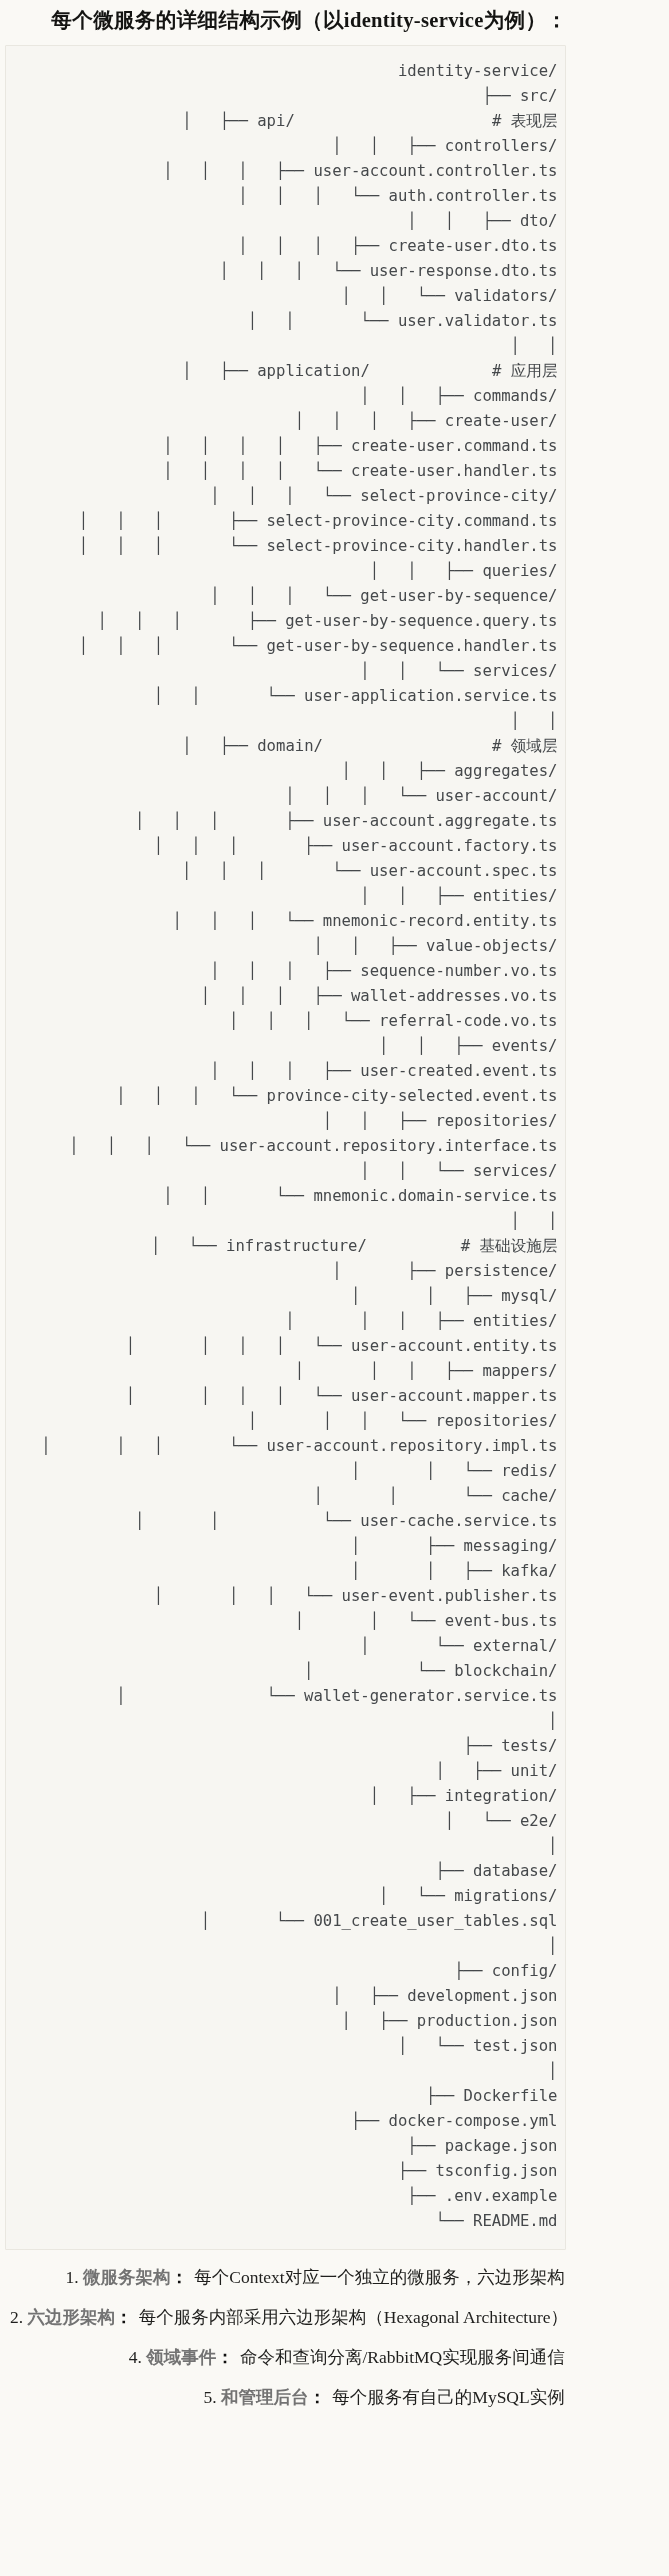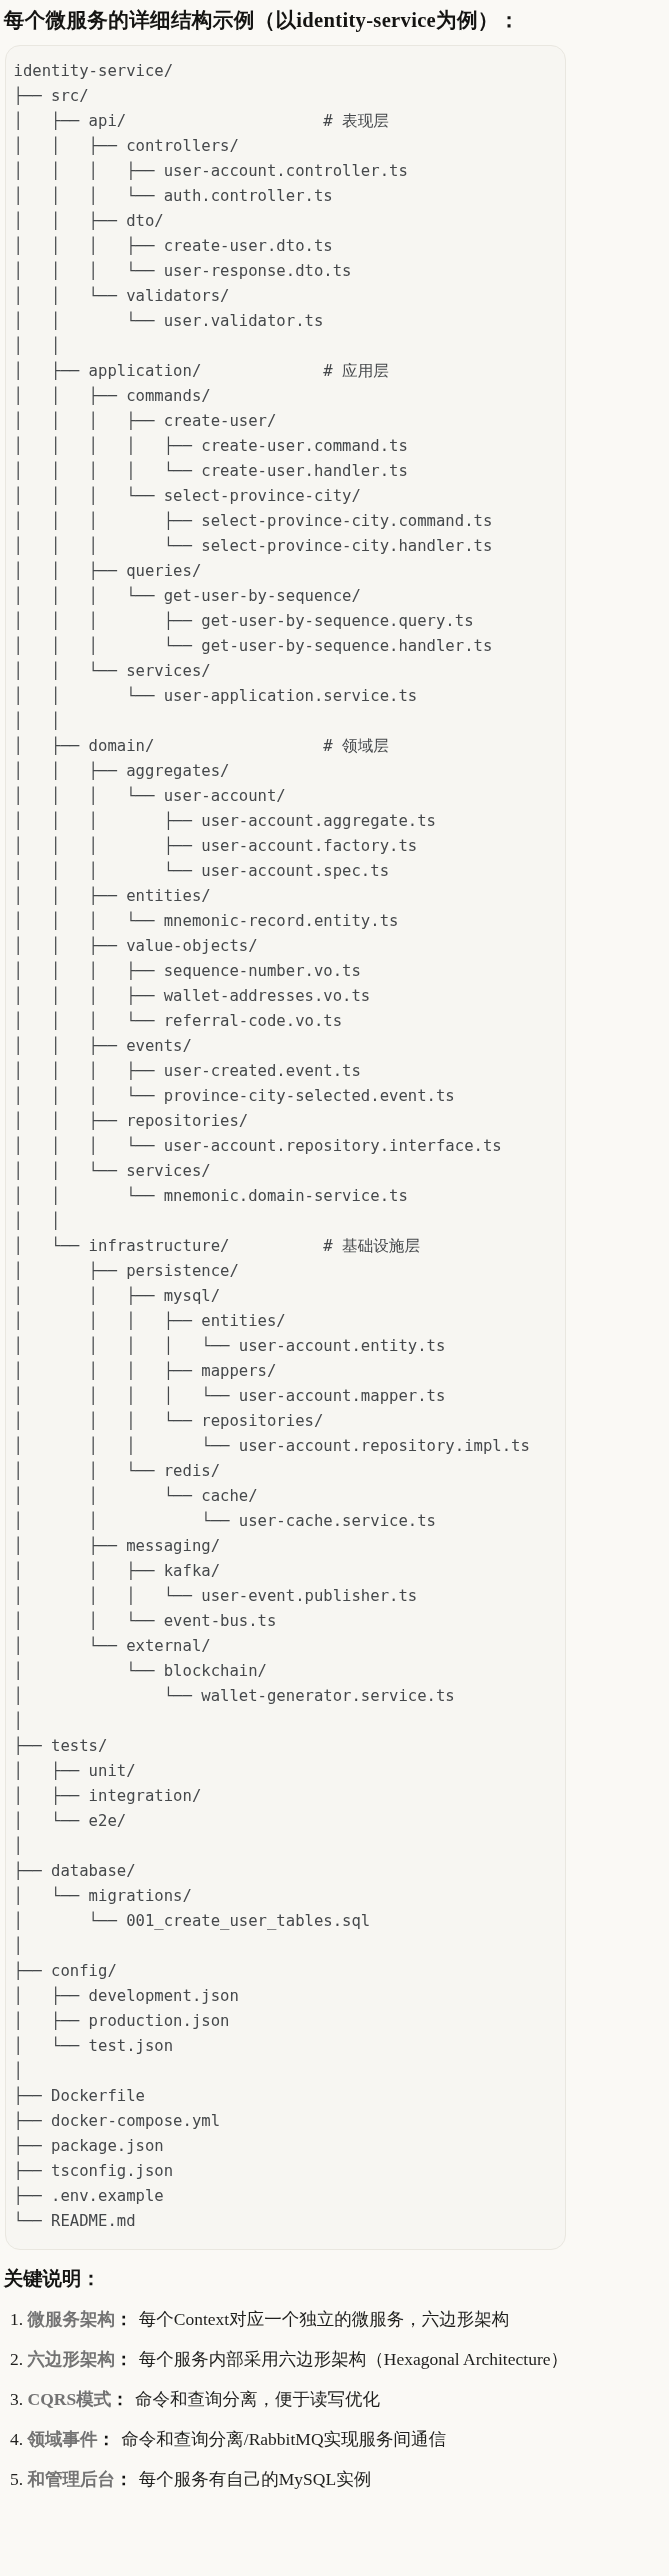--- a/index.html
+++ b/index.html
@@ -11,37 +11,38 @@
     overflow: hidden;
     font-family: "Liberation Serif", serif;
     color: #1f1f1d;
     -webkit-font-smoothing: antialiased;
   }
   .page {
     width: 571px;
     height: 2576px;
     position: relative;
     box-sizing: border-box;
+    text-align: right;
   }
   h1.title {
     margin: 0;
     padding: 5.6px 3.8px 10.6px 3.8px;
     font-size: 20.6px;
     line-height: 29px;
     font-weight: 700;
     color: #141412;
     letter-spacing: 0.3px;
     font-family: "Liberation Serif", serif;
   }
   pre.tree {
     margin: 0 5px;
     padding: 12.5px 7.5px 15px 7.5px;
     background: #f7f6f2;
     border: 0.6px solid #e9e7e0;
-    border-radius: 15px;
+    border-radius: 1px;
     font-family: "DejaVu Sans Mono", "Liberation Mono", monospace;
     font-size: 15.6px;
     line-height: 25px;
     color: #45484b;
     white-space: pre;
     overflow: hidden;
     box-sizing: border-box;
   }
   h2.notes-heading {
     margin: 16.3px 0 0 3.8px;
@@ -174,35 +175,31 @@
 │   ├── production.json
 │   └── test.json
 │
 ├── Dockerfile
 ├── docker-compose.yml
 ├── package.json
 ├── tsconfig.json
 ├── .env.example
 └── README.md</pre>
 
-  <h2 class="notes-heading">关键说明：</h2>
 
   <div class="notes-list">
 
     <div class="note-item">
       <span class="note-num">1.</span><span class="note-term">微服务架构</span><span class="note-colon">：</span><span class="note-desc">每个Context对应一个独立的微服务，六边形架构</span>
     </div>
 
     <div class="note-item">
       <span class="note-num">2.</span><span class="note-term">六边形架构</span><span class="note-colon">：</span><span class="note-desc">每个服务内部采用六边形架构（Hexagonal Architecture）</span>
     </div>
 
-    <div class="note-item">
-      <span class="note-num">3.</span><span class="note-term">CQRS模式</span><span class="note-colon">：</span><span class="note-desc">命令和查询分离，便于读写优化</span>
-    </div>
 
     <div class="note-item">
       <span class="note-num">4.</span><span class="note-term">领域事件</span><span class="note-colon">：</span><span class="note-desc">命令和查询分离/RabbitMQ实现服务间通信</span>
     </div>
 
     <div class="note-item">
       <span class="note-num">5.</span><span class="note-term">和管理后台</span><span class="note-colon">：</span><span class="note-desc">每个服务有自己的MySQL实例</span>
     </div>
 
 

